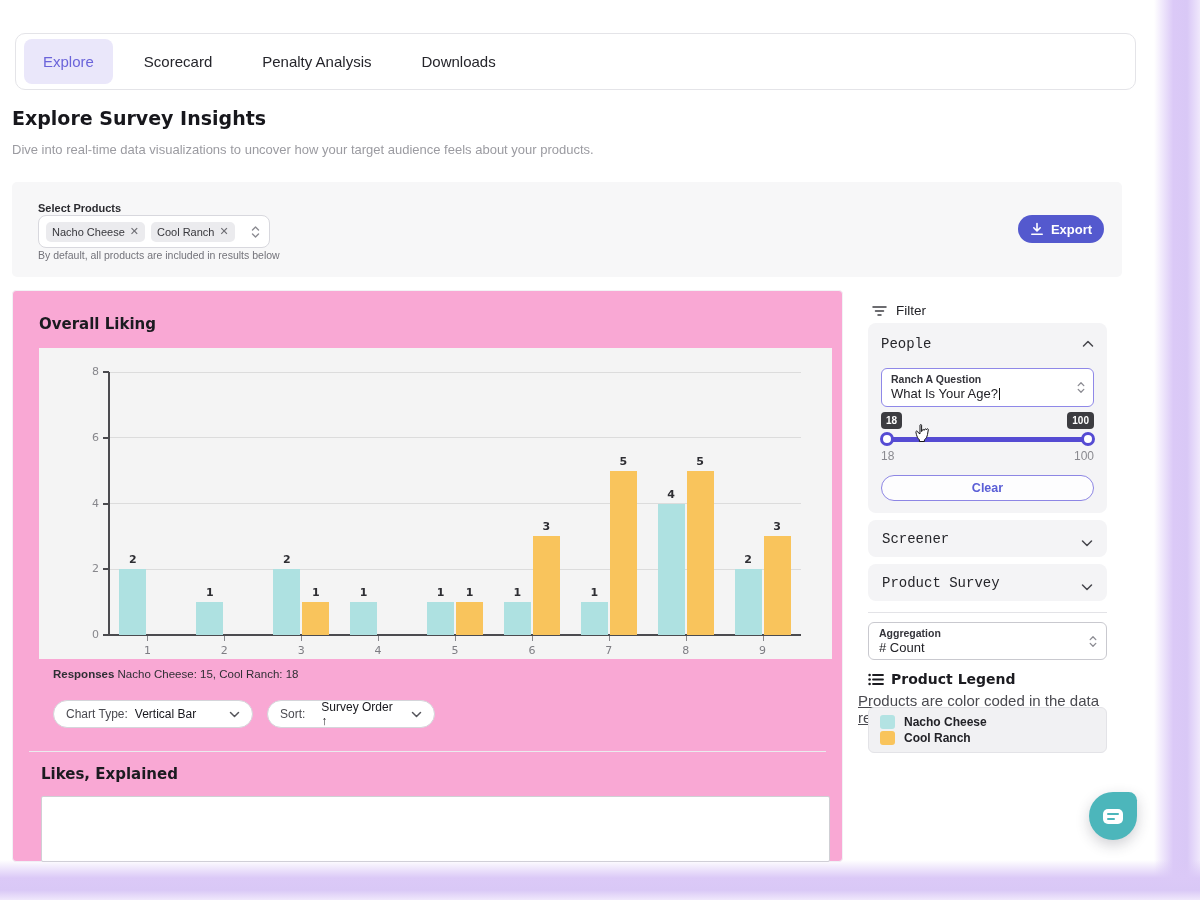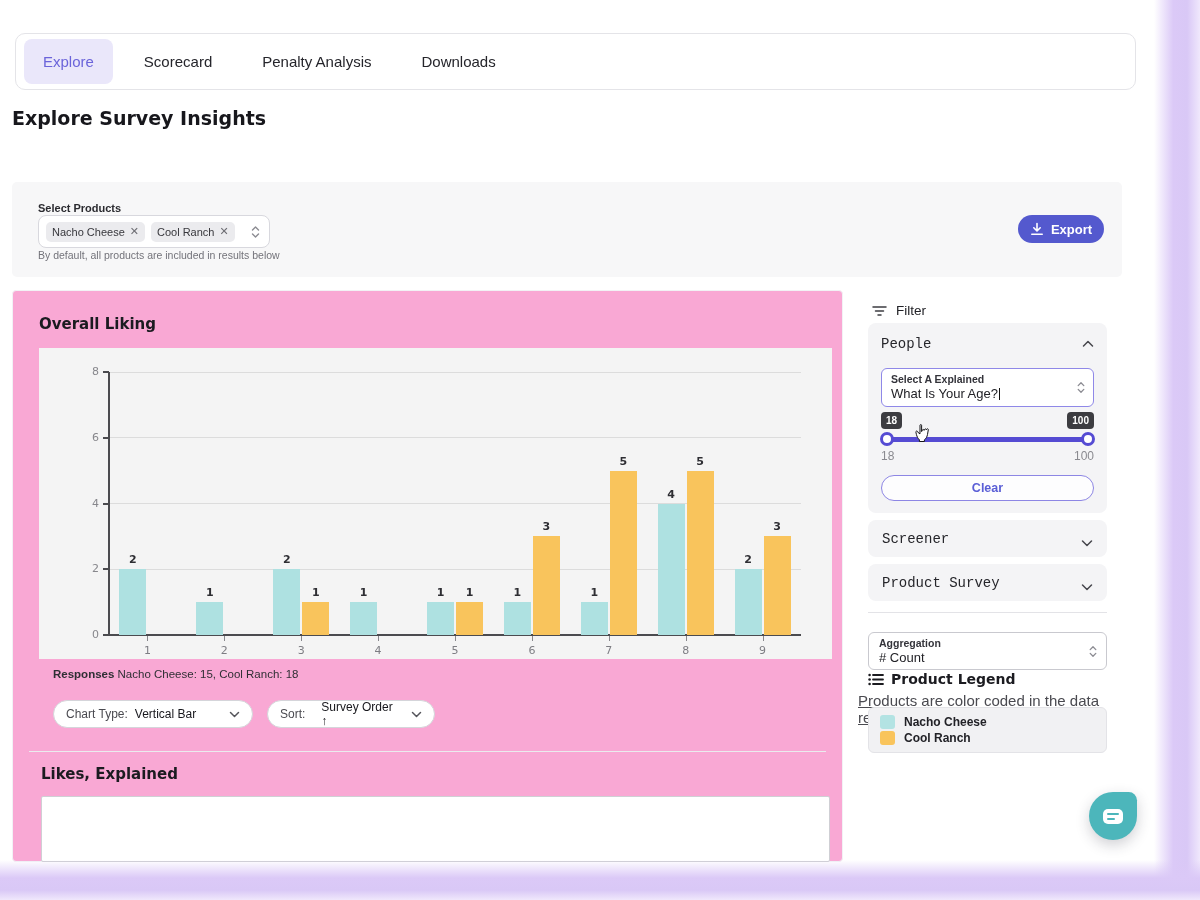--- a/index.html
+++ b/index.html
@@ -79,21 +79,21 @@
   .slider-track { position:absolute; left:19px; top:114px; width:201px; height:5px; background:#554bd3; border-radius:3px; cursor:pointer; }
   .slider-handle { position:absolute; top:-5px; width:14px; height:14px; background:#fff; border:3.5px solid #554bd3; border-radius:50%; cursor:grab; }
   .handle-low { left:-7px; } .handle-high { right:-7px; }
   .range-min { position:absolute; left:13px; top:126px; font-size:12px; color:#8a8a90; }
   .range-max { position:absolute; right:13px; top:126px; font-size:12px; color:#8a8a90; }
   .clear-btn { position:absolute; left:13px; top:152px; width:213px; height:26px; background:#fdfdfe; border:1px solid #8d86e4; border-radius:13px;
     color:#5a5ed6; font-size:12.5px; font-weight:bold; cursor:pointer; }
   .hand-cursor { position:absolute; left:47px; top:101px; z-index:5; }
   .sb-divider { position:absolute; left:13px; top:322px; width:239px; height:1px; background:#e3e3e7; }
   .agg-box { position:absolute; left:13px; top:332px; width:239px; height:38px; background:#fff; border:1px solid #c9c9cf; border-radius:6px;
-    padding:4px 10px; cursor:pointer;margin-top:10px; }
+    padding:4px 10px; cursor:pointer; }
   .agg-label { font-size:10.5px; font-weight:bold; color:#33333a; }
   .agg-value { font-size:13px; color:#222227; margin-top:1px; }
   .agg-box .stepper { position:absolute; right:9px; top:12px; }
   .legend-header { position:absolute; left:13px; top:381px; display:flex; align-items:center; gap:7px;
     font-family:"DejaVu Sans", sans-serif; font-size:14px; font-weight:bold; color:#1b1b20; }
   .legend-desc { position:absolute; left:3px; top:402px; font-size:15px; color:#4a4a50;text-decoration:underline; }
   .legend-card { position:absolute; left:13px; top:417px; width:239px; height:46px; background:#f1f1f3; border:1px solid #e3e3e7; border-radius:6px;
     padding:6px 11px; display:flex; flex-direction:column; justify-content:space-around; }
   .legend-item { display:flex; align-items:center; gap:9px; font-size:12px; font-weight:bold; color:#222227; }
   .legend-swatch { width:15px; height:14px; border-radius:3px; }
@@ -115,20 +115,21 @@
 <div id="app">
 
   <nav class="tabbar">
       <div class="tab active">Explore</div>
       <div class="tab">Scorecard</div>
       <div class="tab">Penalty Analysis</div>
       <div class="tab">Downloads</div>
     </nav>
 
   <h1 class="page-title">Explore Survey Insights</h1>
+  <p class="page-subtitle">Dive into real-time data visualizations to uncover how your target audience feels about your products.</p>
 
   <section class="products-panel">
     <div class="products-label">Select Products</div>
     <div class="products-select">
       <span class="chip">
           <span>Nacho Cheese</span>
           <span class="x">✕</span>
         </span>
         <span class="chip">
           <span>Cool Ranch</span>
@@ -262,21 +263,21 @@
     <div class="accordion acc-people">
       <div class="acc-row">
         <span>People</span>
         <span>
           <svg width="12" height="8" viewBox="0 0 12 8">
               <path d="M1.5 6 L6 1.5 L10.5 6" fill="none" stroke="#47474d" stroke-width="1.5" stroke-linecap="round" stroke-linejoin="round"></path>
             </svg>
         </span>
       </div>
       <div class="qbox">
-        <div class="qbox-label">Select A Explained</div>
+        <div class="qbox-label">Ranch A Question</div>
         <div class="qbox-value"><span>What Is Your Age?</span><span class="caret"></span></div>
         <span class="stepper">
           <svg width="8" height="13" viewBox="0 0 8 13">
               <path d="M1.2 4.6 L4 1.8 L6.8 4.6" fill="none" stroke="#8b8b92" stroke-width="1.3" stroke-linecap="round" stroke-linejoin="round"></path>
               <path d="M1.2 8.4 L4 11.2 L6.8 8.4" fill="none" stroke="#8b8b92" stroke-width="1.3" stroke-linecap="round" stroke-linejoin="round"></path>
             </svg>
         </span>
       </div>
       <span class="range-badge badge-low">18</span>
       <span class="range-badge badge-high">100</span>

